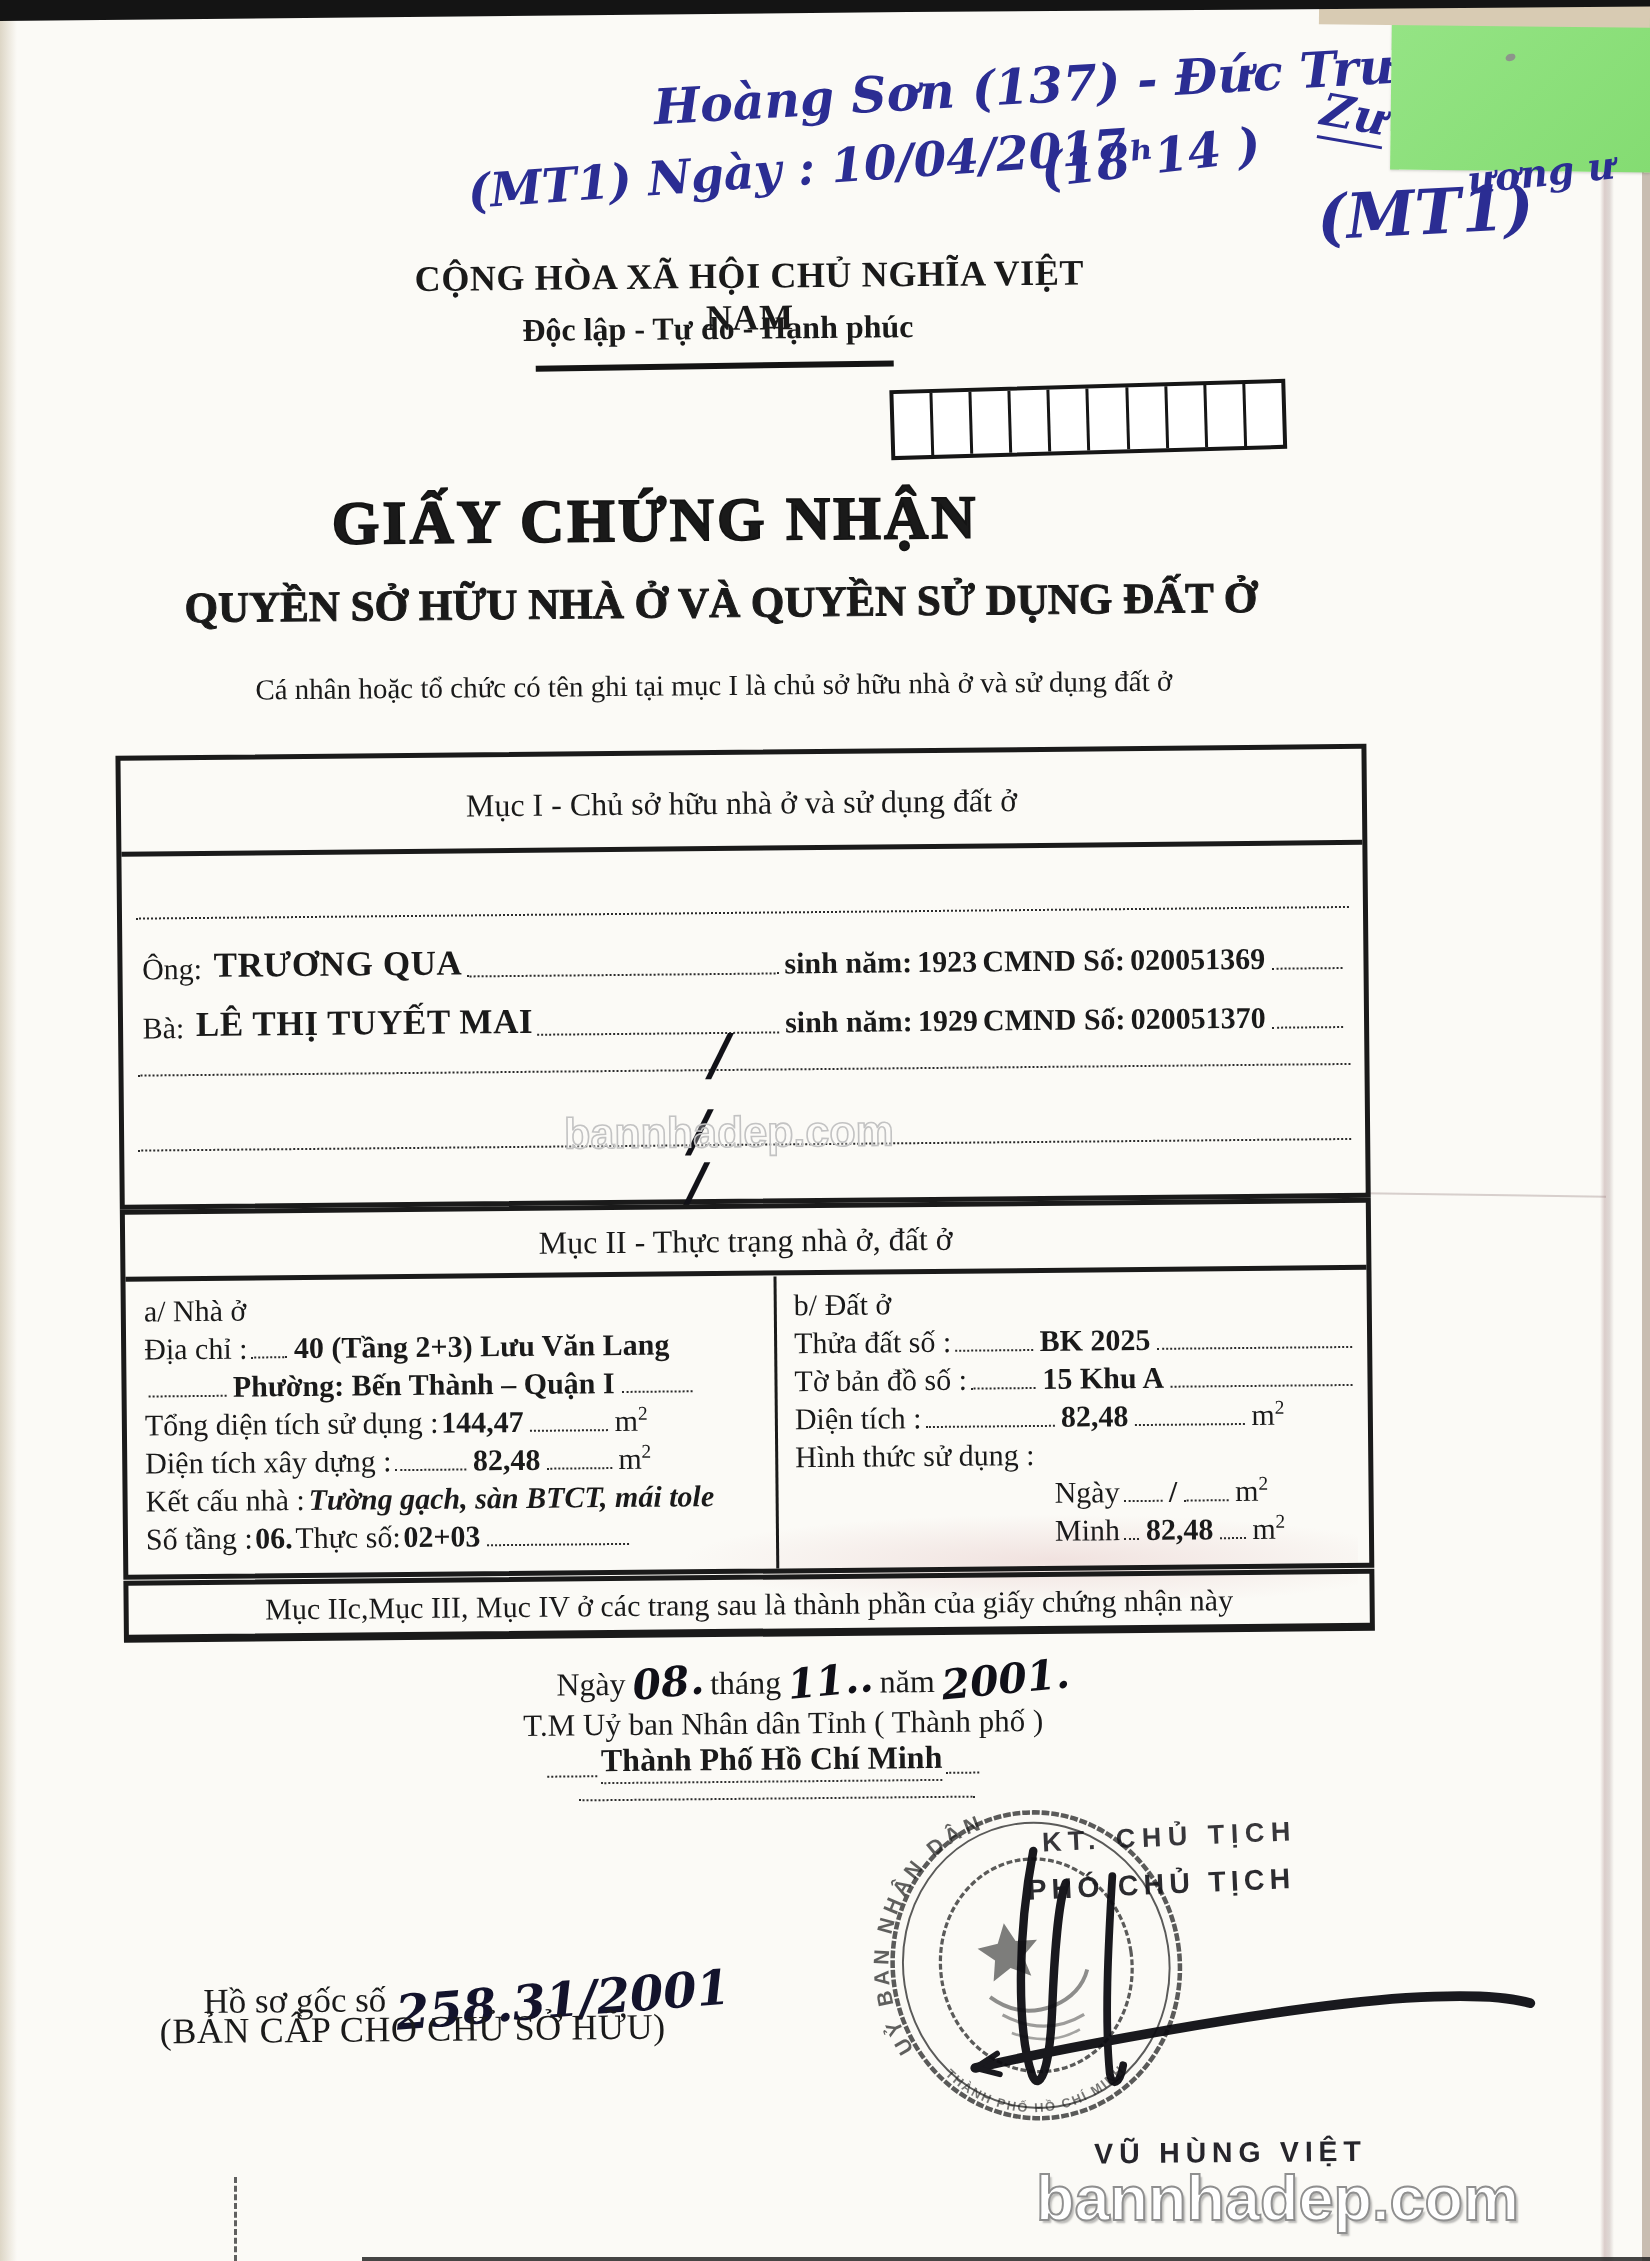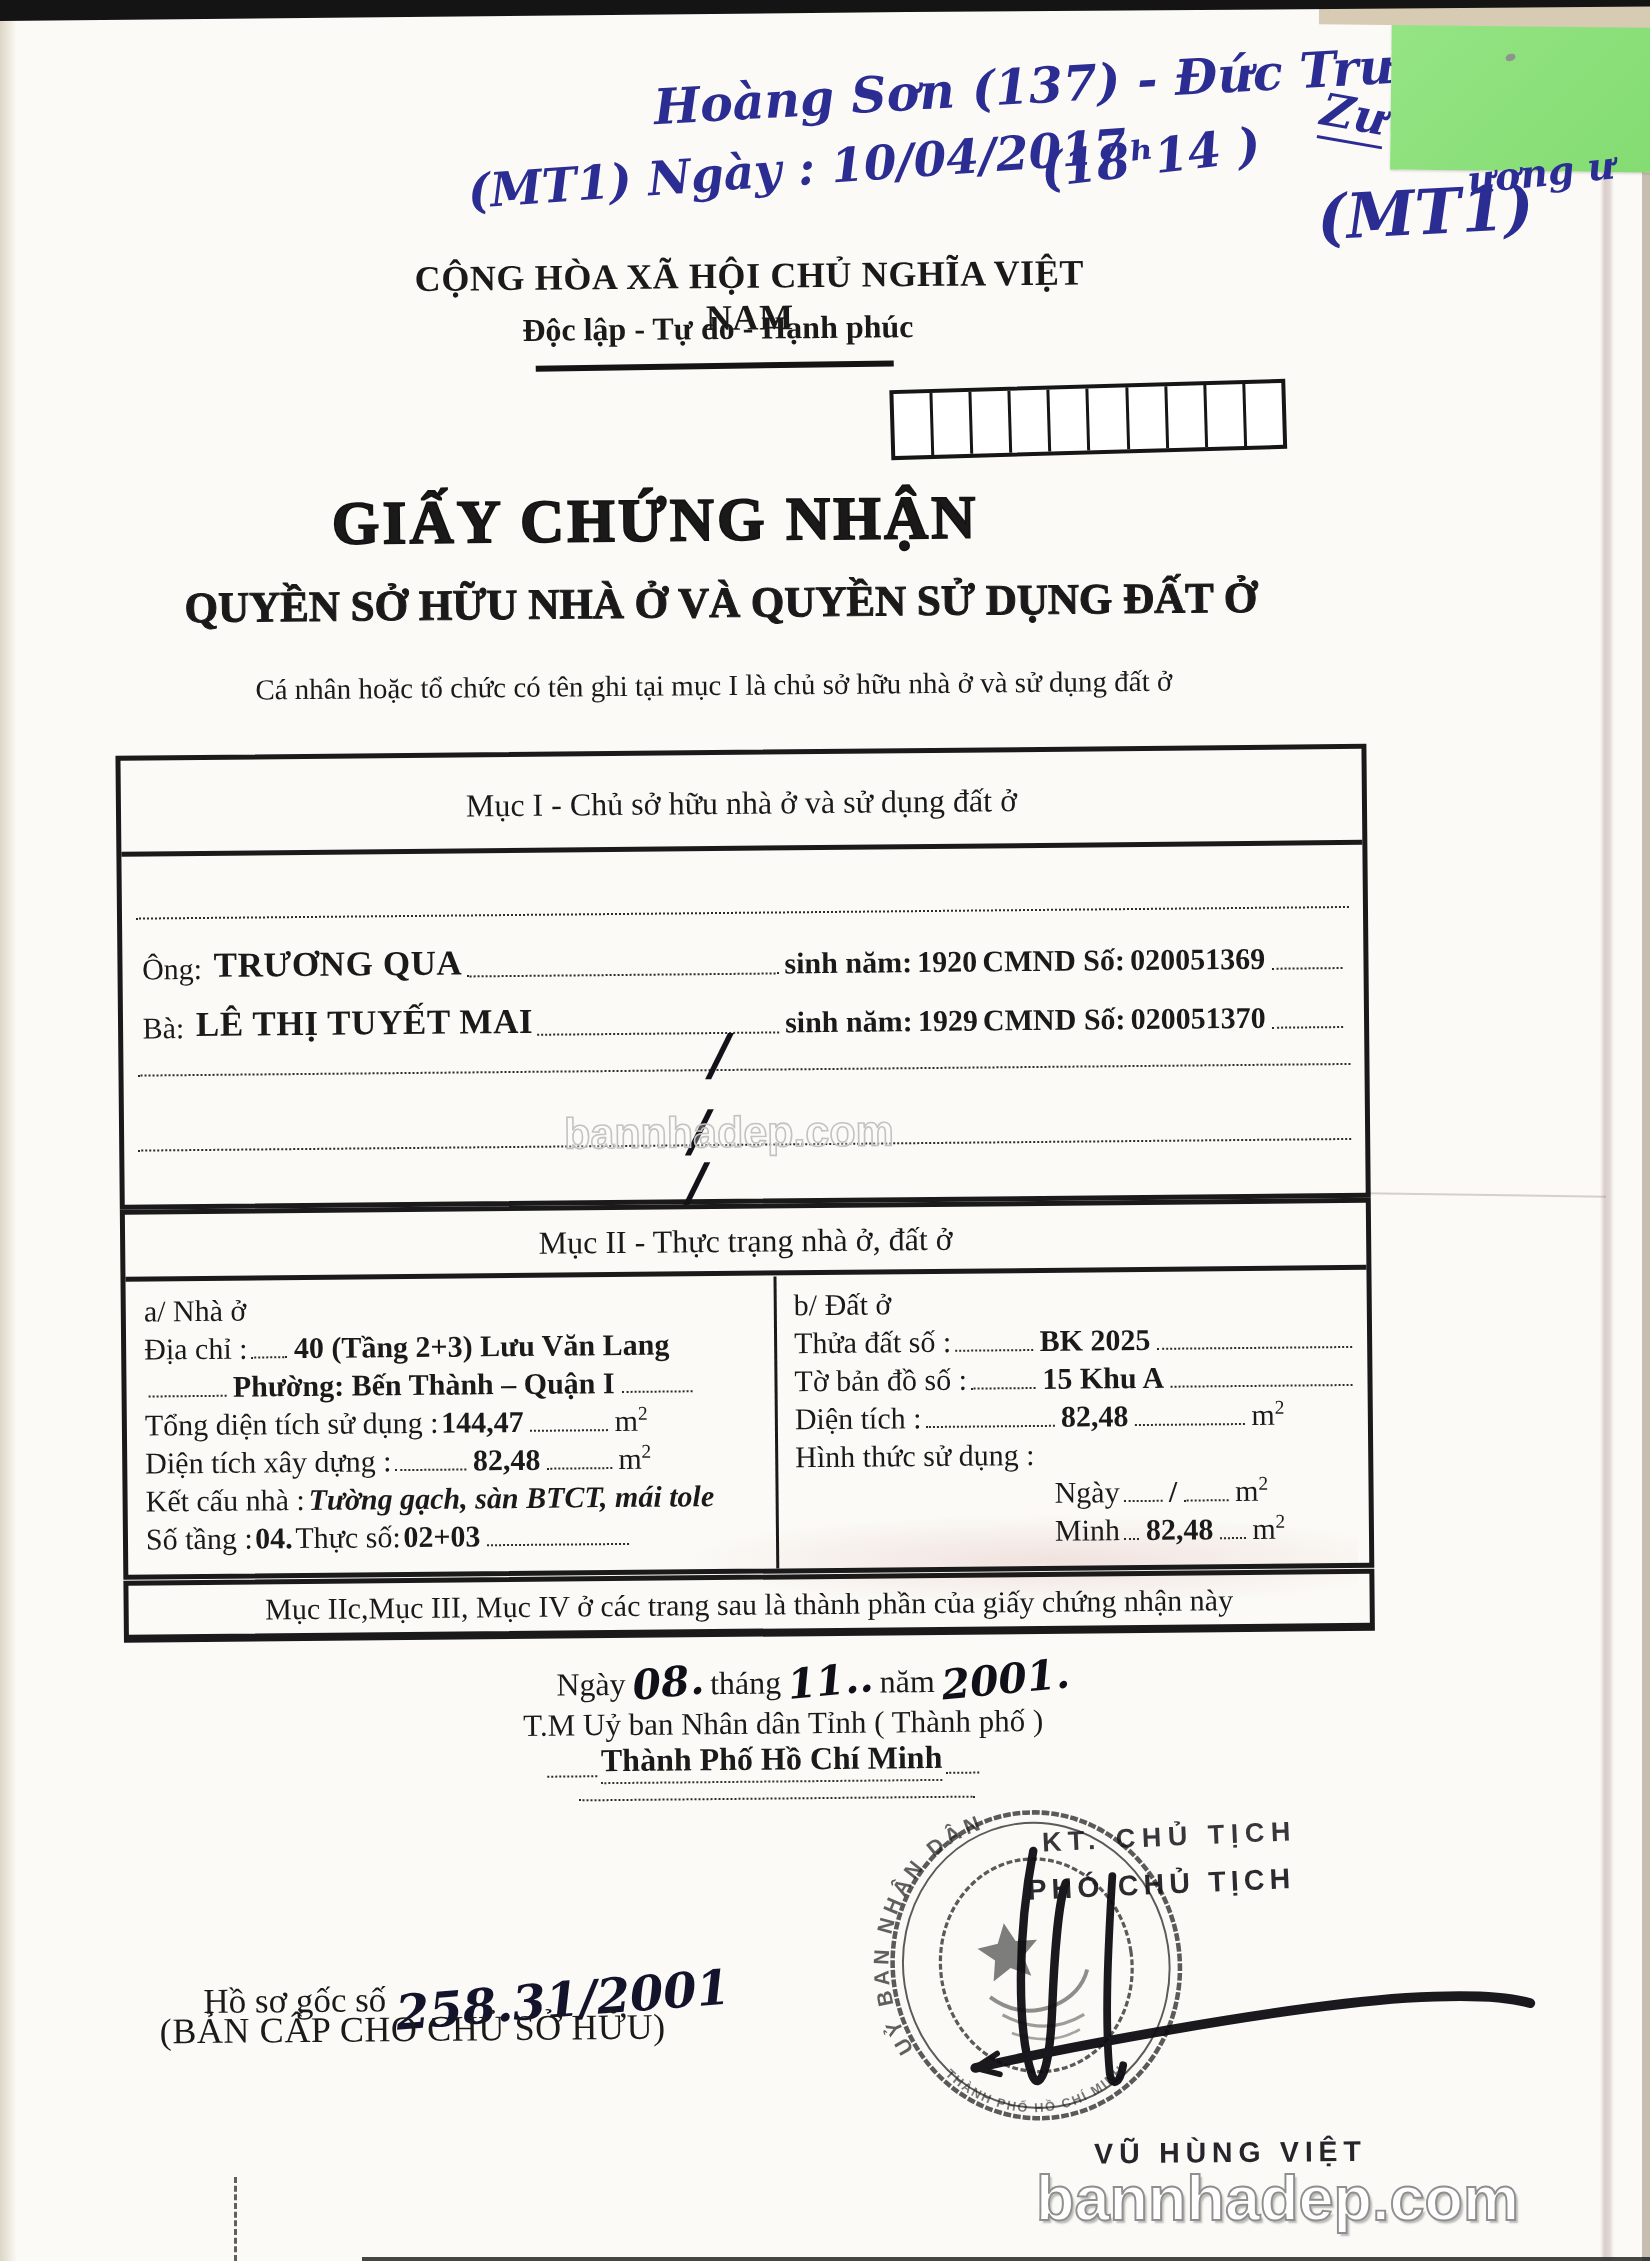--- a/index.html
+++ b/index.html
@@ -153,21 +153,21 @@
 
     <div class="box muc1">
       <div class="muc1-head">Mục I - Chủ sở hữu nhà ở và sử dụng đất ở</div>
       <div class="dotline" style="top:157px;"></div>
 
       <div class="m1row" style="top:176px;height:50px;">
         <span class="ofield">Ông:</span>
         <span class="oname">TRƯƠNG QUA</span>
         <span class="dots"></span>
         <span class="ofield obold">sinh năm:</span>
-        <span class="ofield obold">1920</span>
+        <span class="ofield obold">1923</span>
         <span class="ofield obold">CMND Số:</span>
         <span class="ofield obold">020051369</span>
         <span class="dots fix" style="width:71px;"></span>
       </div>
 
       <div class="m1row" style="top:235px;height:50px;">
         <span class="ofield">Bà:</span>
         <span class="oname">LÊ THỊ TUYẾT MAI</span>
         <span class="dots"></span>
         <span class="ofield obold">sinh năm:</span>
@@ -215,21 +215,21 @@
             <span class="val">82,48</span>
             <span class="dots fix" style="width:65px;"></span>
             <span class="unit"><span>m</span><sup>2</sup></span>
           </div>
           <div class="frow">
             <span class="lbl">Kết cấu nhà :</span>
             <span class="vital">Tường gạch, sàn BTCT, mái tole</span>
           </div>
           <div class="frow">
             <span class="lbl">Số tầng :</span>
-            <span class="val">04.</span>
+            <span class="val">06.</span>
             <span class="lbl">Thực số:</span>
             <span class="val">02+03</span>
             <span class="dots fix" style="width:142px;"></span>
           </div>
         </div>
         <div class="colR">
           <div class="frow">
             <span class="lbl">b/ Đất ở</span>
           </div>
           <div class="frow">

